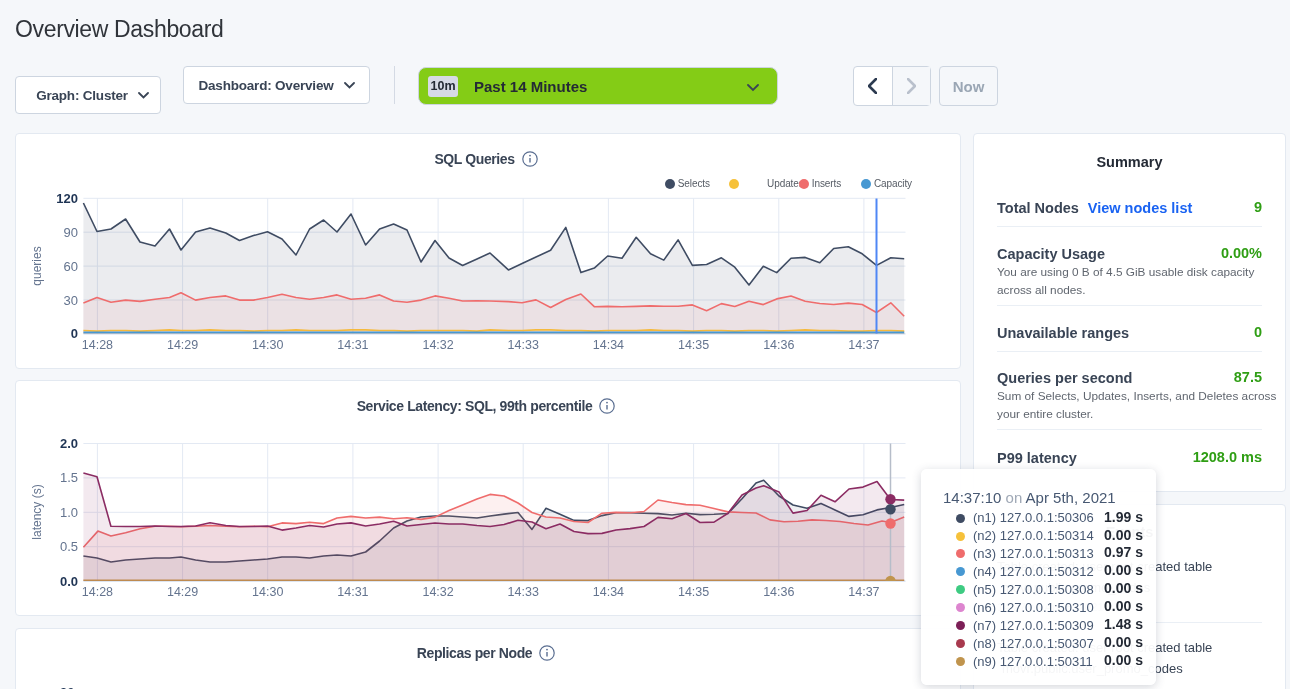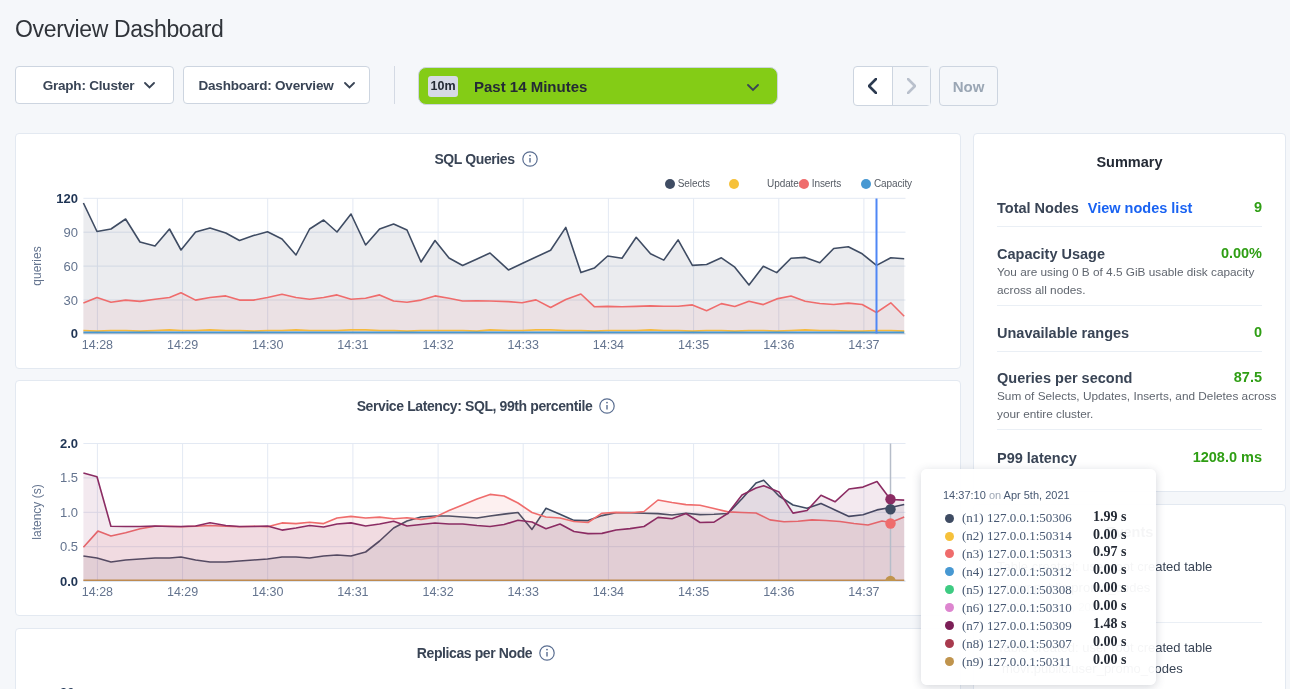--- a/index.html
+++ b/index.html
@@ -35,32 +35,32 @@
 .srow { position:absolute; left:997px; width:265px; }
 .slabel { font-size:14.5px; font-weight:700; color:#394455; }
 .sval { position:absolute; right:0; top:0; font-size:14.5px; font-weight:700; color:#2f9e14; }
 .sdesc { position:absolute; left:997px; width:281px; font-size:11.8px; color:#60666f;
   line-height:17.5px; letter-spacing:0; }
 .sdivider { position:absolute; left:997px; width:265px; height:1px; background:#eaeff5; }
 .slink { color:#1a63f2; font-weight:700; font-size:14.5px; }
 .tooltip { position:absolute; left:921px; top:469px; width:235px; height:216px;
   background:rgba(255,255,255,0.95); border-radius:6px;
   box-shadow:0 2px 10px rgba(60,70,90,0.22); z-index:50; }
-.thead { position:absolute; left:22px; top:20px; font-size:11px; color:#475872; }
+.thead { position:absolute; left:22px; top:20px; font-size:15px; color:#475872; }
 .thead .on { color:#9fa8b6; }
-.trow { position:absolute; left:5px; width:100%; height:17px;font-family:Liberation Serif, serif; }
+.trow { position:absolute; left:16px; width:100%; height:17px; }
 .tdot { position:absolute; left:19px; top:4px; width:9px; height:9px; border-radius:50%; }
 .taddr { position:absolute; left:36px; top:0.5px; font-size:13px; color:#475872; }
 .tval { position:absolute; left:167px; top:-1px; font-size:14px; font-weight:700; color:#242a35; }
 .einfo { position:absolute; font-size:13px; color:#394455; }
 </style></head>
 <body>
 <h1>Overview Dashboard</h1>
 
-<div class="dropdown" style="left:15px;width:159px;padding-left:9px;">Graph: Cluster
+<div class="dropdown" style="left:15px;width:146px;padding-left:9px;margin-top:10px;">Graph: Cluster
  <svg class="chev" width="11" height="7" viewBox="0 0 11 7">
       <path d="M1 1 L5.5 5.5 L10 1" stroke="#394455" stroke-width="1.8" fill="none" stroke-linecap="round"></path>
     </svg></div>
 <div class="dropdown" style="left:183px;width:187px;">Dashboard: Overview
  <svg class="chev" width="11" height="7" viewBox="0 0 11 7">
       <path d="M1 1 L5.5 5.5 L10 1" stroke="#394455" stroke-width="1.8" fill="none" stroke-linecap="round"></path>
     </svg></div>
 <div class="vsep"></div>
 <div class="timepicker">
   <div class="badge10m">10m</div>

